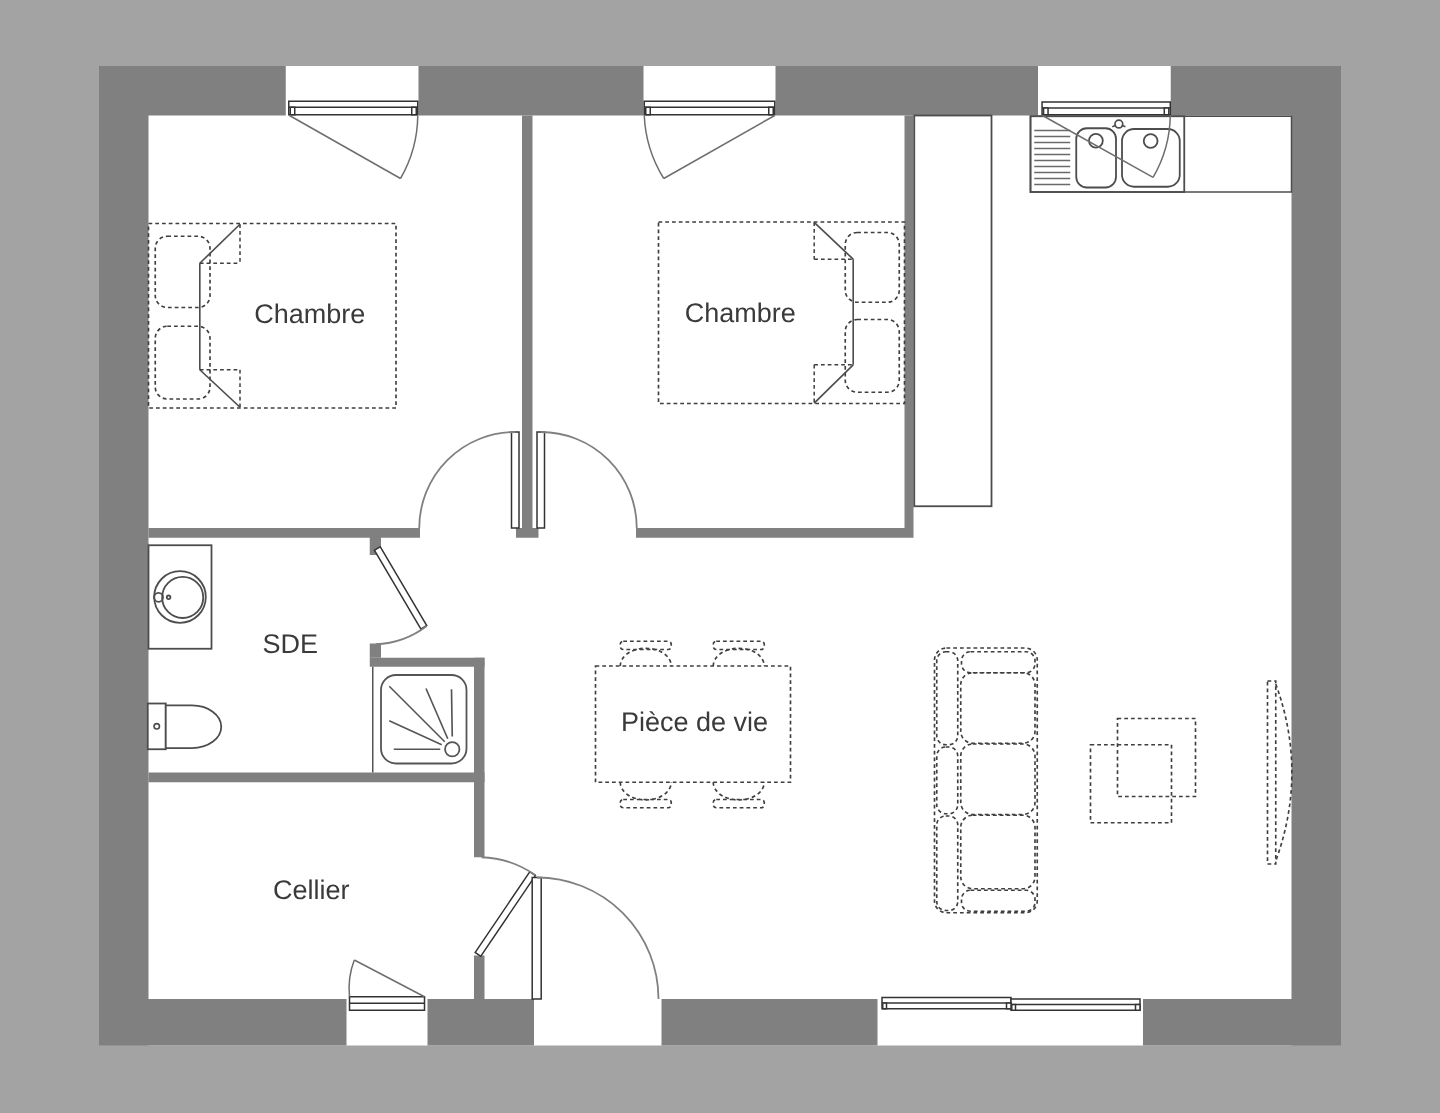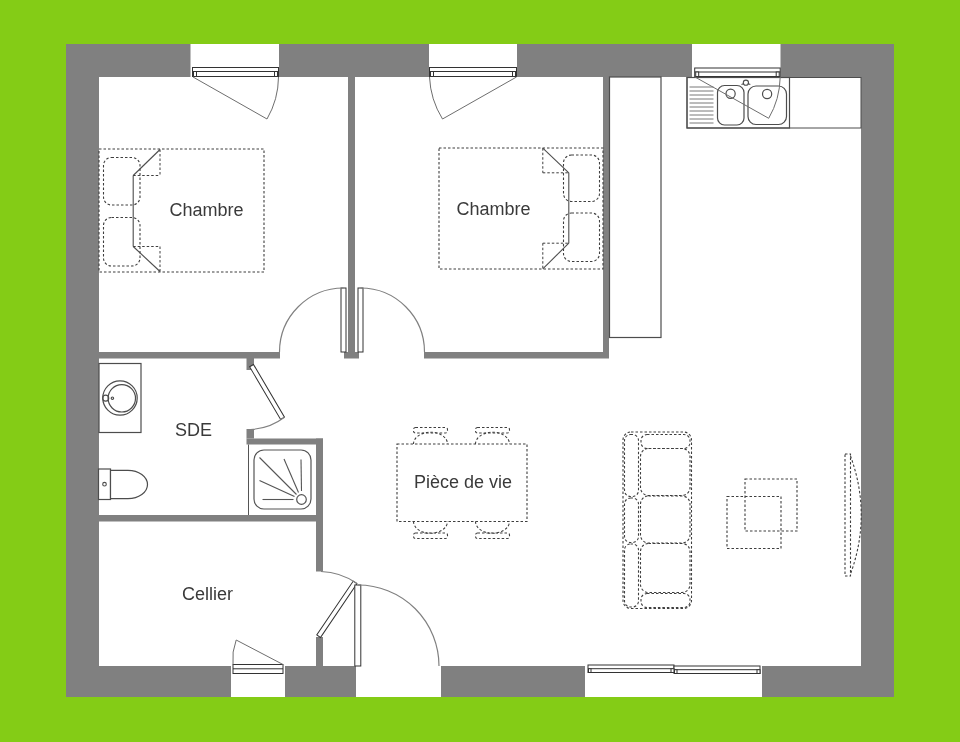--- a/index.html
+++ b/index.html
@@ -1,16 +1,16 @@
 <!DOCTYPE html>
 <html><head>
 <meta charset="utf-8">
 <style>
   html,body{margin:0;padding:0;background:#ffffff;}
-  .page{width:960px;height:742px;position:relative;background:#84cc16;overflow:hidden;}
+  .page{width:960px;height:742px;position:relative;background:#a3a3a3;overflow:hidden;}
   svg{position:absolute;left:0;top:0;}
   text{font-family:"Liberation Sans",sans-serif;fill:#3a3a3a;}
 </style>
 </head>
 <body>
 <div class="page">
 <svg width="960" height="742" viewBox="0 0 960 742">
 
 <rect x="66" y="44" width="828" height="653" fill="#ffffff"></rect>
 

